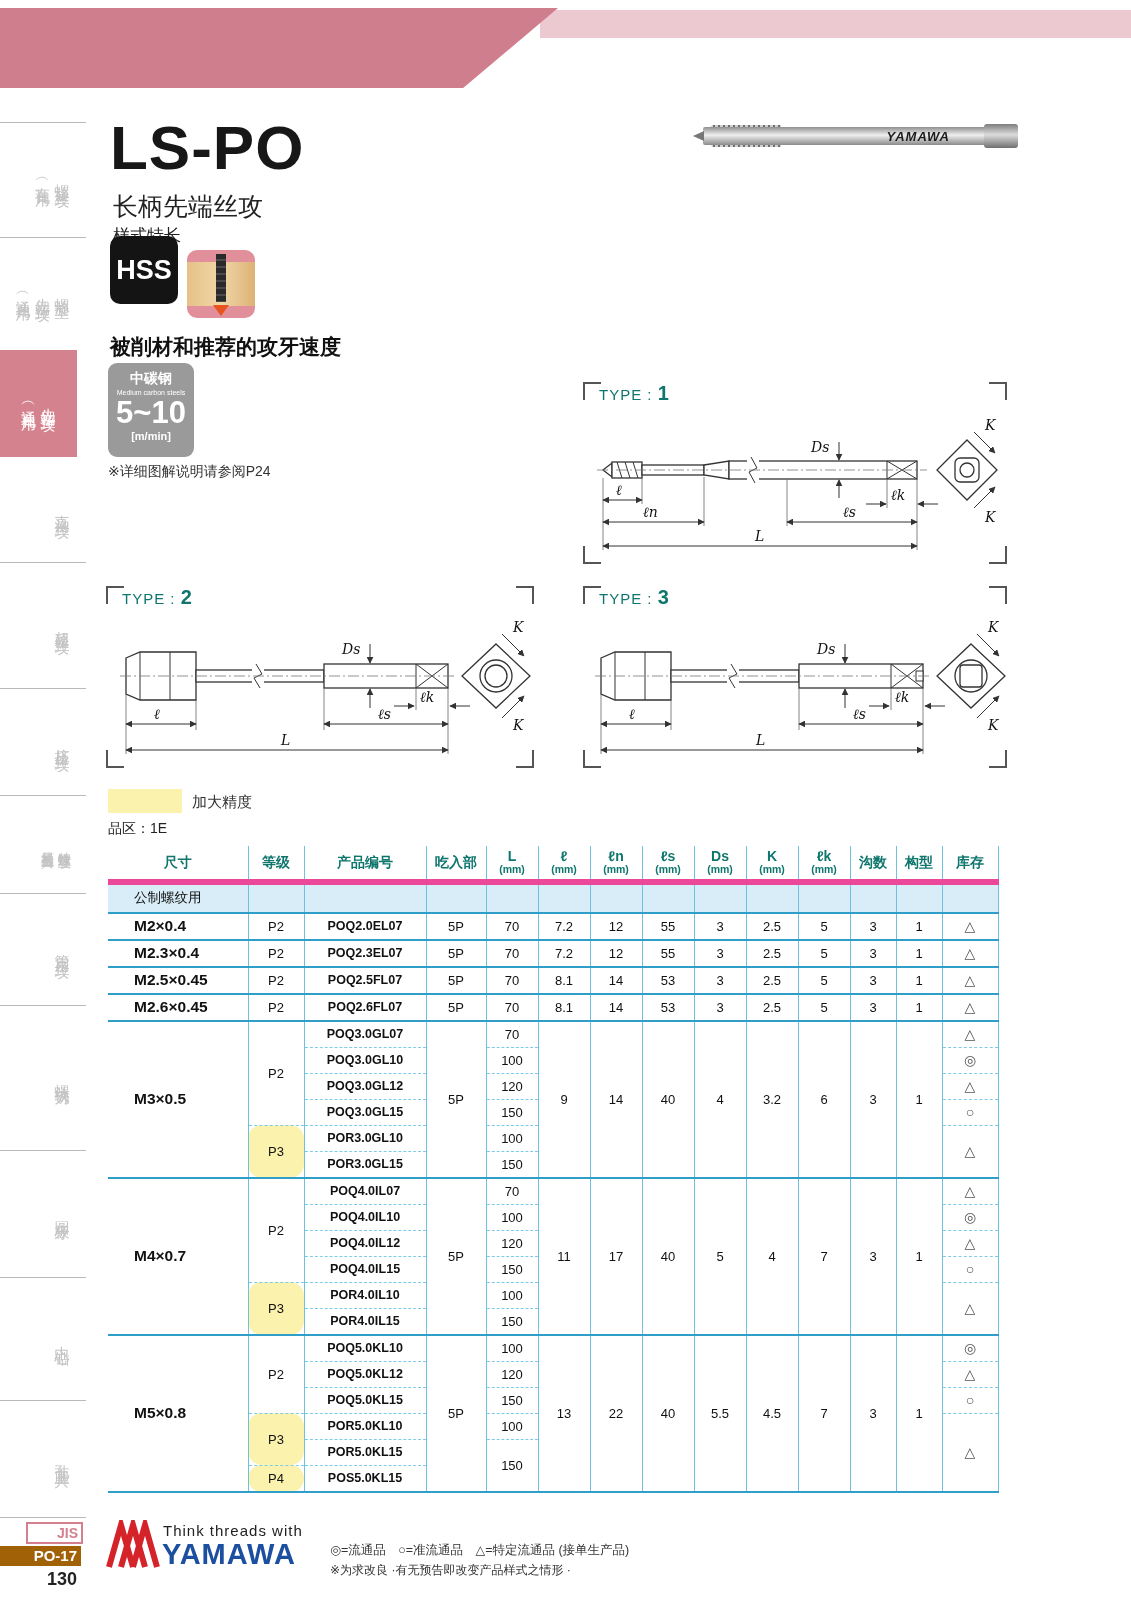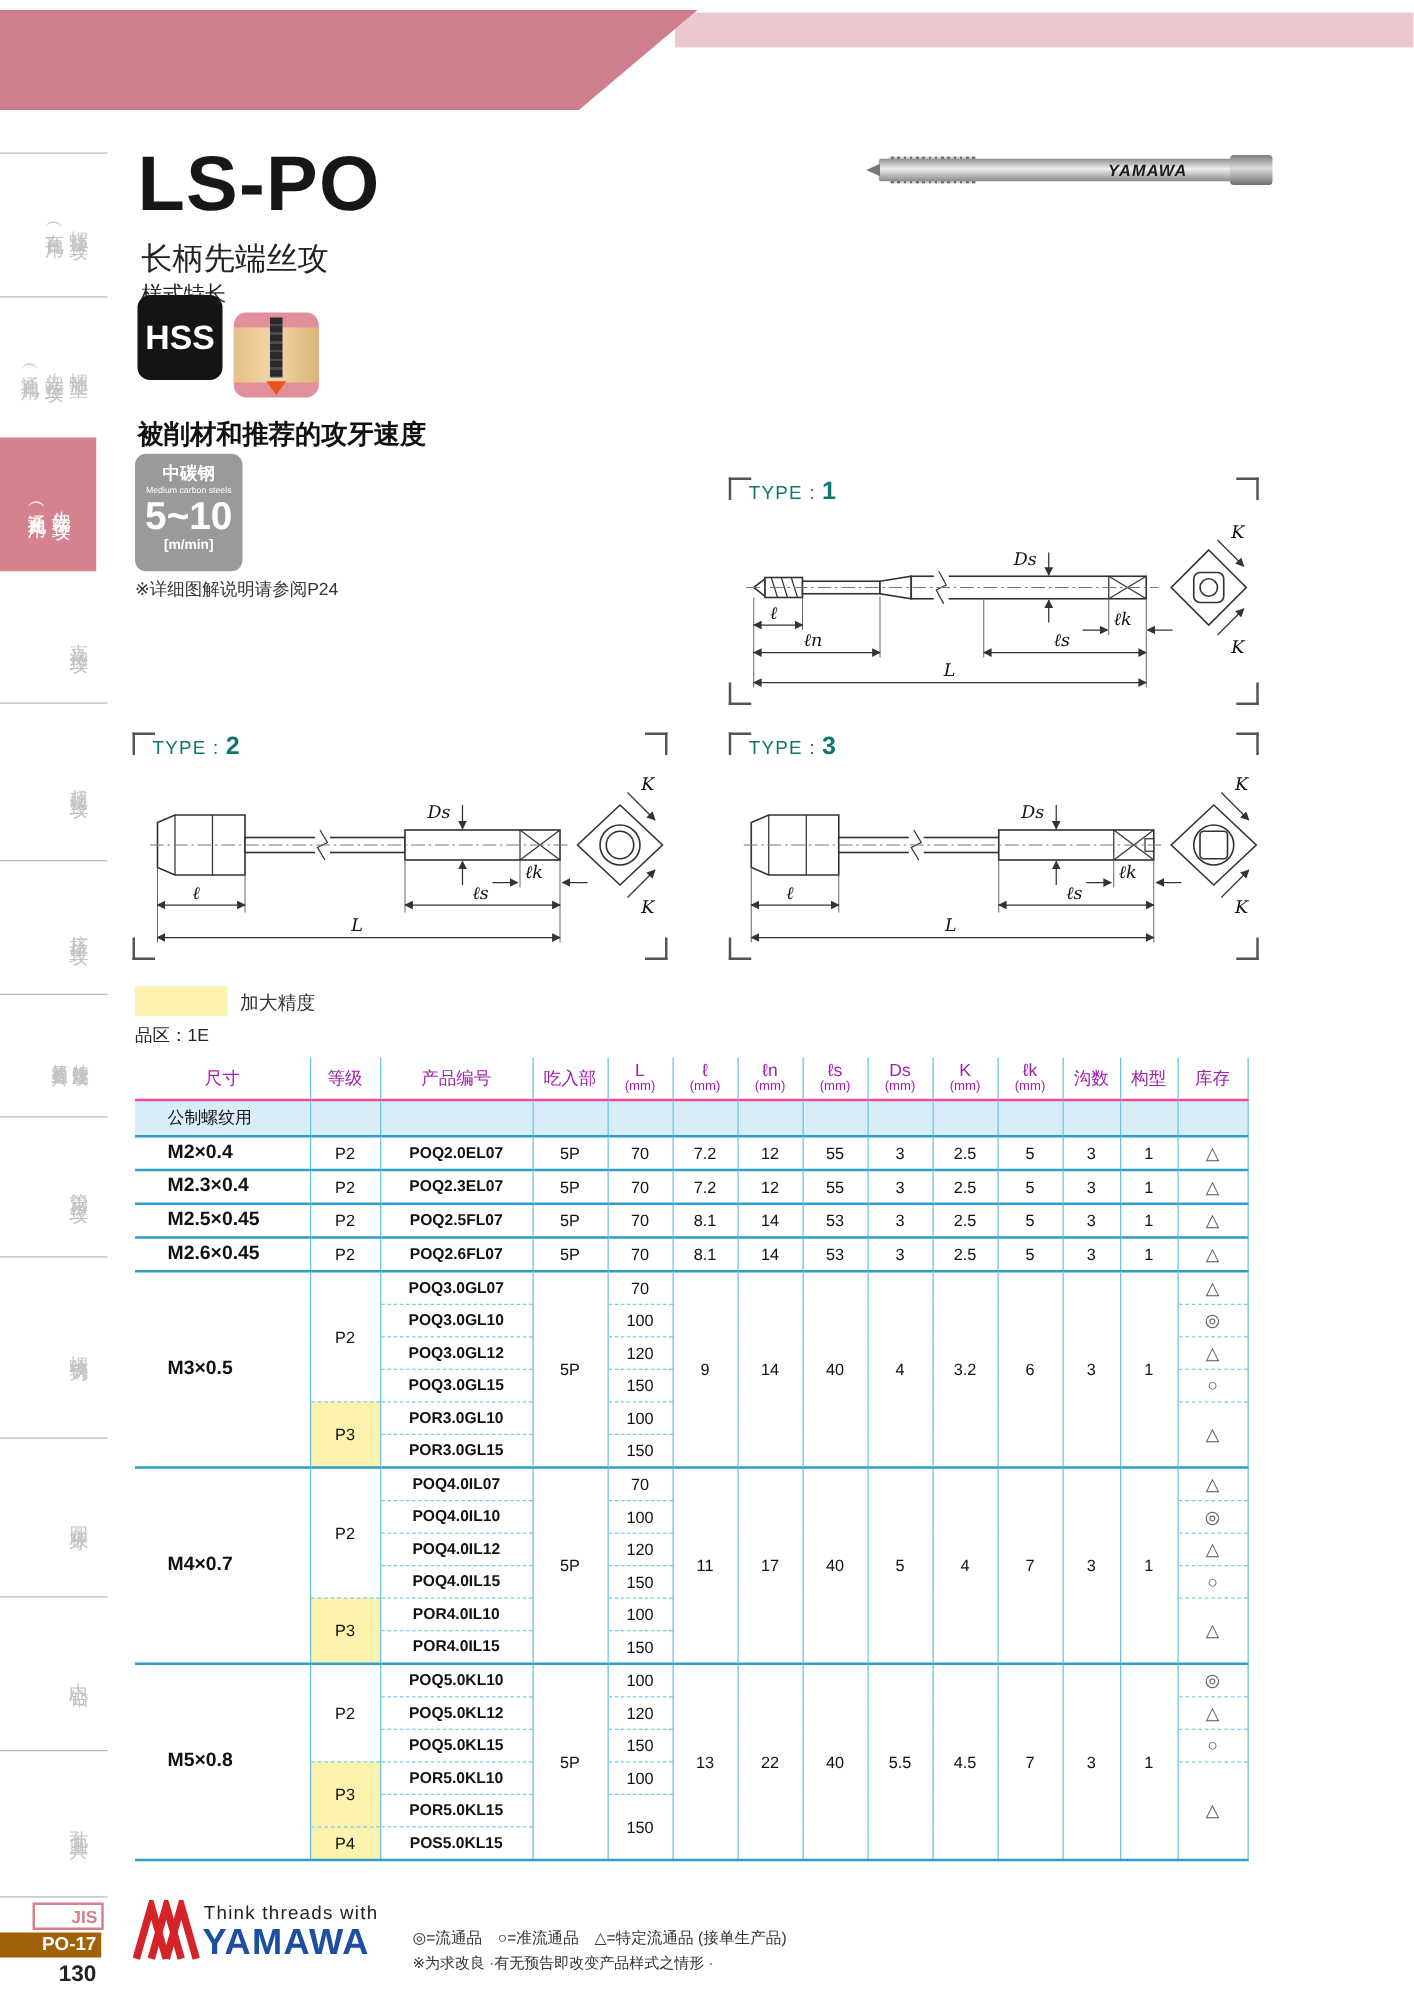--- a/index.html
+++ b/index.html
@@ -78,33 +78,33 @@
 
   
   .swatch{position:absolute;left:108px;top:789px;width:74px;height:24px;background:#fbf2ae;}
   .swlabel{position:absolute;left:192px;top:793px;font-size:15px;color:#333;}
   .series{position:absolute;left:108px;top:820px;font-size:14px;color:#222;}
 
   
   .twrap{position:absolute;left:108px;top:846px;}
   table.ptab{border-collapse:collapse;table-layout:fixed;width:890px;
              border-right:1px solid #6ec1de;border-bottom:2px solid #2f9fc9;}
-  .ptab th{font-size:14px;font-weight:normal;color:#a21caf;padding:3px 0;border-left:1px solid #6ec1de;
-           border-bottom:2px solid #ec4899;vertical-align:middle;line-height:1.1;}
+  .ptab th{font-size:14px;font-weight:bold;color:#0f766e;padding:3px 0;border-left:1px solid #6ec1de;
+           border-bottom:6px solid #ec4899;vertical-align:middle;line-height:1.1;}
   .ptab th .mm{font-size:10.5px;}
   .ptab td{font-size:13px;color:#111;text-align:center;border-left:1px solid #6ec1de;height:25px;padding:0;}
   .ptab .nl{border-left:none;}
   tr.sec td{background:#d8edf7;border-top:2px solid #2f9fc9;height:27px;}
   tr.sec td.sz{font-weight:normal;font-size:13.5px;}
   tr.gs td{border-top:2px solid #2f9fc9;}
   tr.sub td{border-top:1px dashed #7ecbe7;}
   td.sz{text-align:left;padding-left:26px;font-weight:bold;font-size:15.5px;}
   td.code{font-weight:bold;font-size:12.5px;}
   td.stk{font-size:14px;color:#555;}
-  td.yl{background:#fbf2ae;}
+  td.yl{background:#fbf2ae;border-radius:14px;}
 
   
   .f-think{position:absolute;left:163px;top:1522px;font-size:15px;color:#222;letter-spacing:1px;}
   .f-brand{position:absolute;left:162px;top:1538px;font-size:29px;font-weight:bold;color:#1d4fa0;letter-spacing:1px;}
   .f-legend{position:absolute;left:330px;top:1542px;font-size:12.5px;color:#333;}
   .f-note{position:absolute;left:330px;top:1562px;font-size:12px;color:#333;}
   .f-logo{position:absolute;left:106px;top:1520px;}
 </style>
 </head>
 <body>

